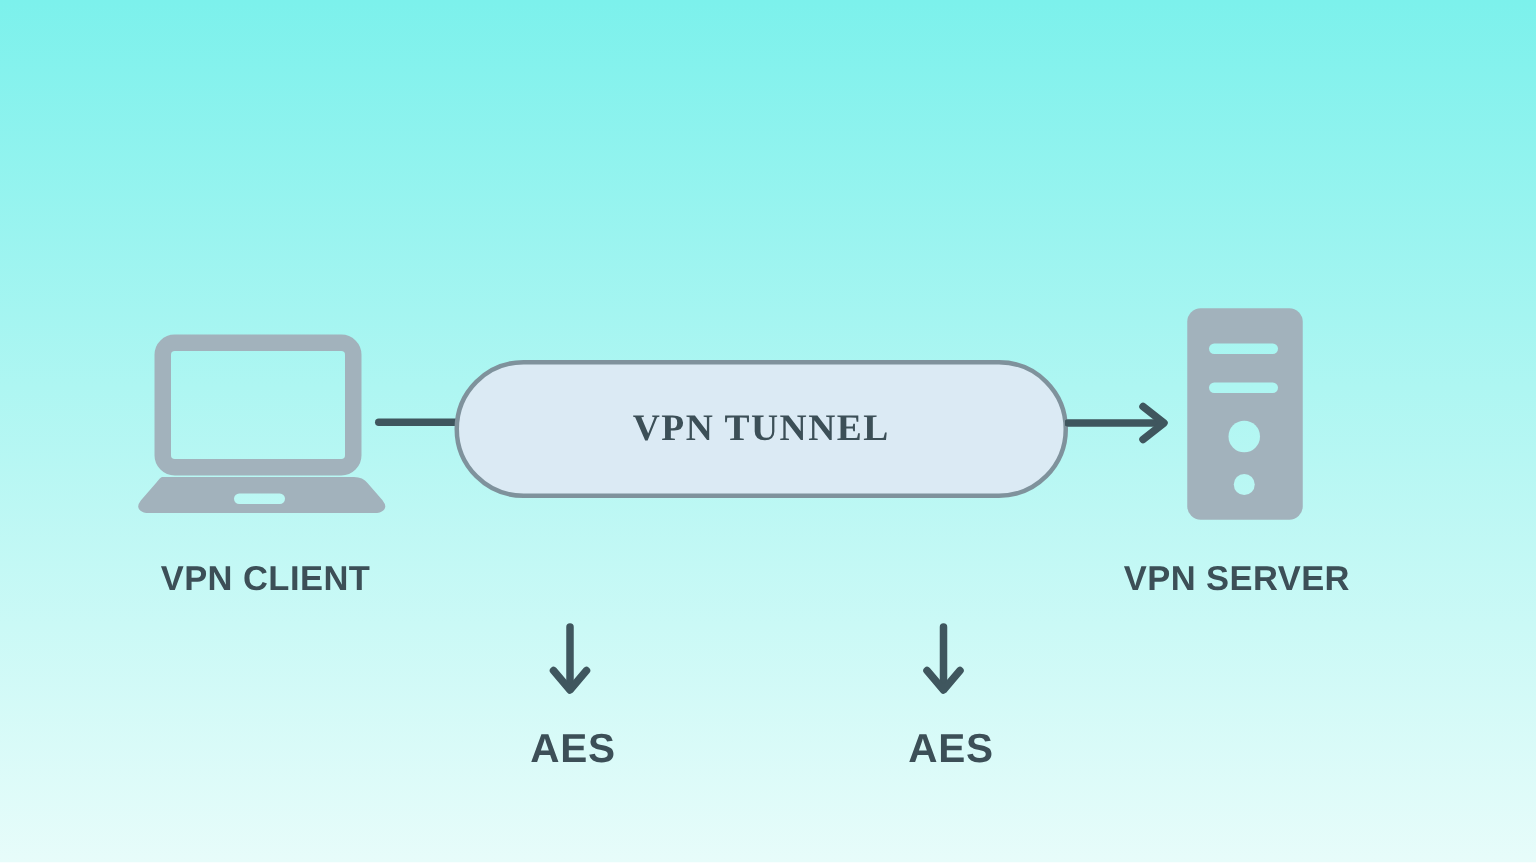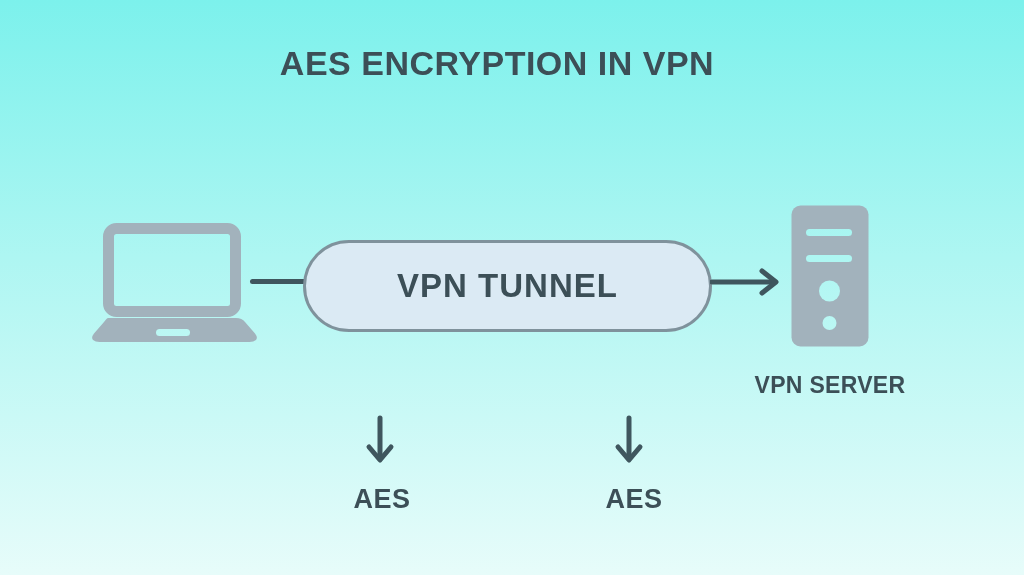--- a/index.html
+++ b/index.html
@@ -36,52 +36,53 @@
     background: var(--tunnel-fill, #dbeaf4);
     border: 3px solid var(--tunnel-border, #7f929c);
     border-radius: 46px;
     display: flex;
     align-items: center;
     justify-content: center;
   }
   .tunnel-text {
     color: var(--text-dark, #3c4f57);
     font-weight: 700;
-    font-size: 33px;
+    font-size: 25px;
     letter-spacing: 1px;
     white-space: nowrap;
+    font-family: Liberation Serif, serif;
   }
   .hline {
     position: absolute;
     left: 250px; top: 279px;
     width: 57px; height: 5px;
     background: var(--line, #3f565e);
     border-radius: 3px;
   }
   .abs { position: absolute; }
   svg { display: block; }
 </style>
 </head>
 <body>
 
 <div class="canvas">
 
-  <div class="txt title">AES ENCRYPTION IN VPN</div>
 
   <svg class="abs" style="left:87px; top:220px;" width="175" height="125" viewBox="0 0 175 125" aria-hidden="true">
     <defs>
       <mask id="lap-mask">
         <rect x="0" y="94" width="175" height="31" fill="#fff"></rect>
         <rect x="69" y="109" width="34" height="7" rx="3.5" fill="#000"></rect>
       </mask>
     </defs>
     <rect x="21.5" y="8.5" width="127" height="83" rx="8" fill="none" stroke="var(--icon-gray, #a2b2bc)" stroke-width="11"></rect>
     <path d="M 21 98 L 149 98 Q 155 98 158 102 L 168 113.5 Q 171.5 118 168.5 120.3 Q 166.8 122 162.5 122 L 12.5 122 Q 8.2 122 6.5 120.3 Q 3.5 118 7 113.5 L 17 102 Q 20 98 21 98 Z" fill="var(--icon-gray, #a2b2bc)" mask="url(#lap-mask)"></path>
   </svg>
 
+  <div class="txt node-label" style="left:77px; top:372px; width:200px;">VPN CLIENT</div>
 
   <div class="hline"></div>
 
   <div class="tunnel">
     <span class="tunnel-text">VPN TUNNEL</span>
   </div>
 
   <svg class="abs" style="left:710px; top:267px;" width="74" height="30" viewBox="0 0 74 30" aria-hidden="true">
     <line x1="2" y1="15" x2="62" y2="15" stroke="var(--line, #3f565e)" stroke-width="5" stroke-linecap="round"></line>
     <polyline points="52,4 66,15 52,26" fill="none" stroke="var(--line, #3f565e)" stroke-width="5" stroke-linecap="round" stroke-linejoin="round"></polyline>
@@ -93,21 +94,21 @@
         <rect width="78" height="142" fill="#fff"></rect>
         <rect x="15" y="24" width="46" height="7" rx="3.5" fill="#000"></rect>
         <rect x="15" y="50" width="46" height="7" rx="3.5" fill="#000"></rect>
         <circle cx="38.5" cy="86" r="10.5" fill="#000"></circle>
         <circle cx="38.5" cy="118" r="7" fill="#000"></circle>
       </mask>
     </defs>
     <rect x="0.5" y="0.5" width="77" height="141" rx="9" fill="var(--icon-gray, #a2b2bc)" mask="url(#srv-mask)"></rect>
   </svg>
 
-  <div class="txt node-label" style="left:730px; top:372px; width:200px;">VPN SERVER</div>
+  <div class="txt node-label" style="left:700px; top:372px; width:200px;text-align:right;">VPN SERVER</div>
 
   <svg class="abs" style="left:365px; top:415px;" width="30" height="52" viewBox="0 0 30 52" aria-hidden="true">
     <line x1="15" y1="3" x2="15" y2="41" stroke="var(--line, #3f565e)" stroke-width="5" stroke-linecap="round"></line>
     <polyline points="4,32 15,45 26,32" fill="none" stroke="var(--line, #3f565e)" stroke-width="5" stroke-linecap="round" stroke-linejoin="round"></polyline>
   </svg>
   <div class="txt aes-label" style="left:282px; top:484px; width:200px;">AES</div>
 
   <svg class="abs" style="left:614px; top:415px;" width="30" height="52" viewBox="0 0 30 52" aria-hidden="true">
     <line x1="15" y1="3" x2="15" y2="41" stroke="var(--line, #3f565e)" stroke-width="5" stroke-linecap="round"></line>
     <polyline points="4,32 15,45 26,32" fill="none" stroke="var(--line, #3f565e)" stroke-width="5" stroke-linecap="round" stroke-linejoin="round"></polyline>

